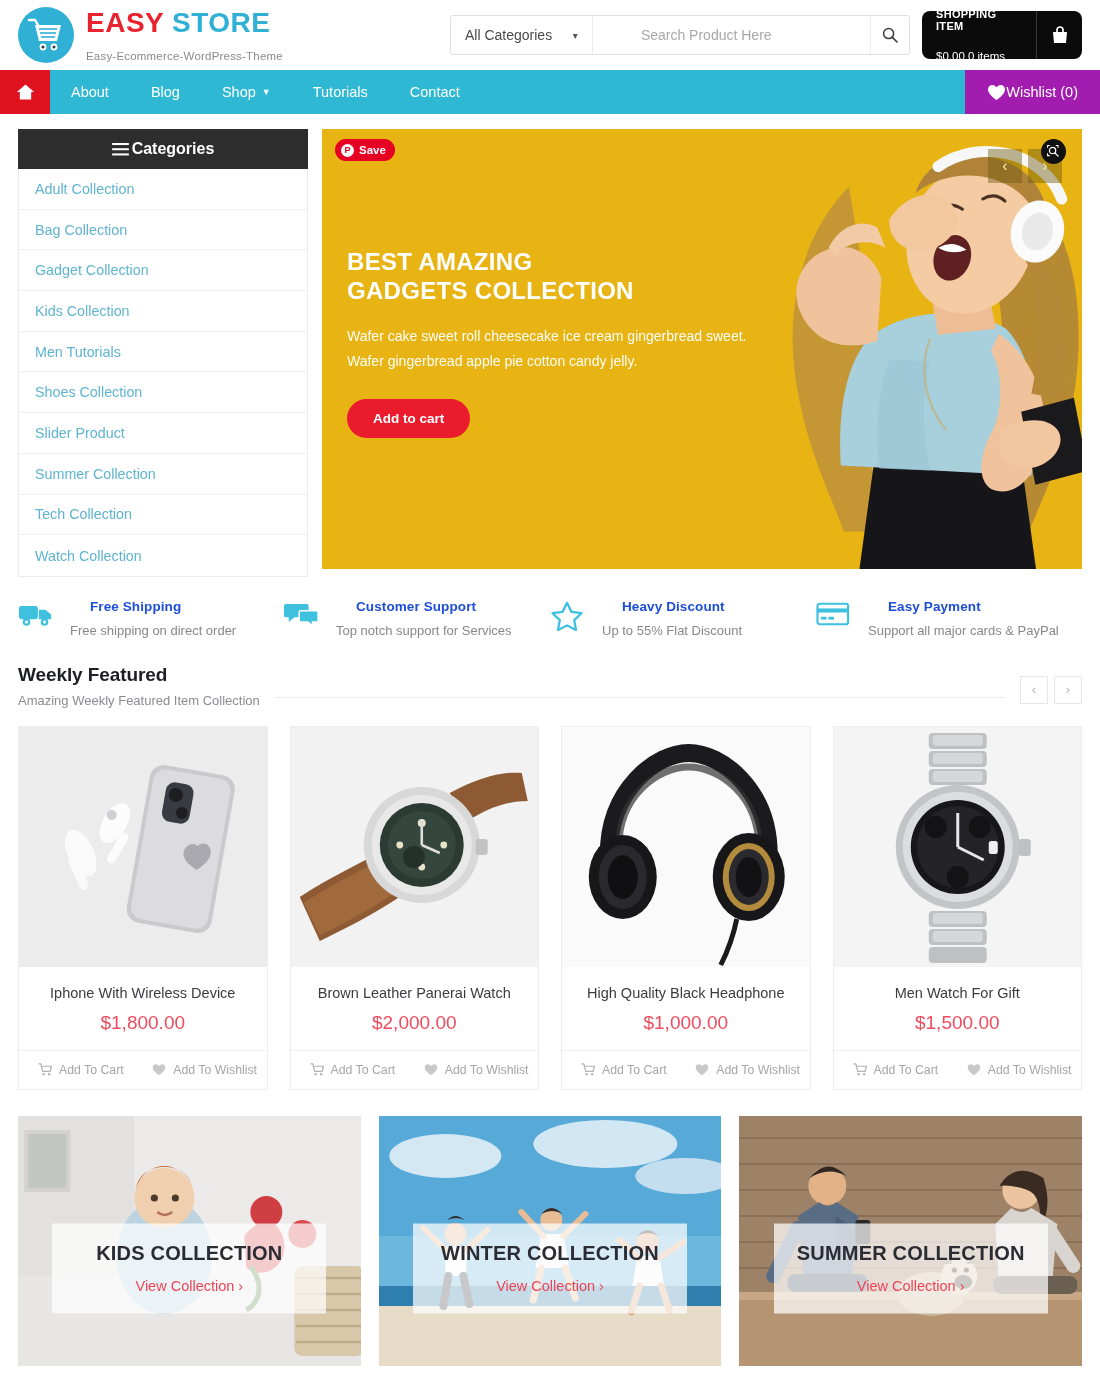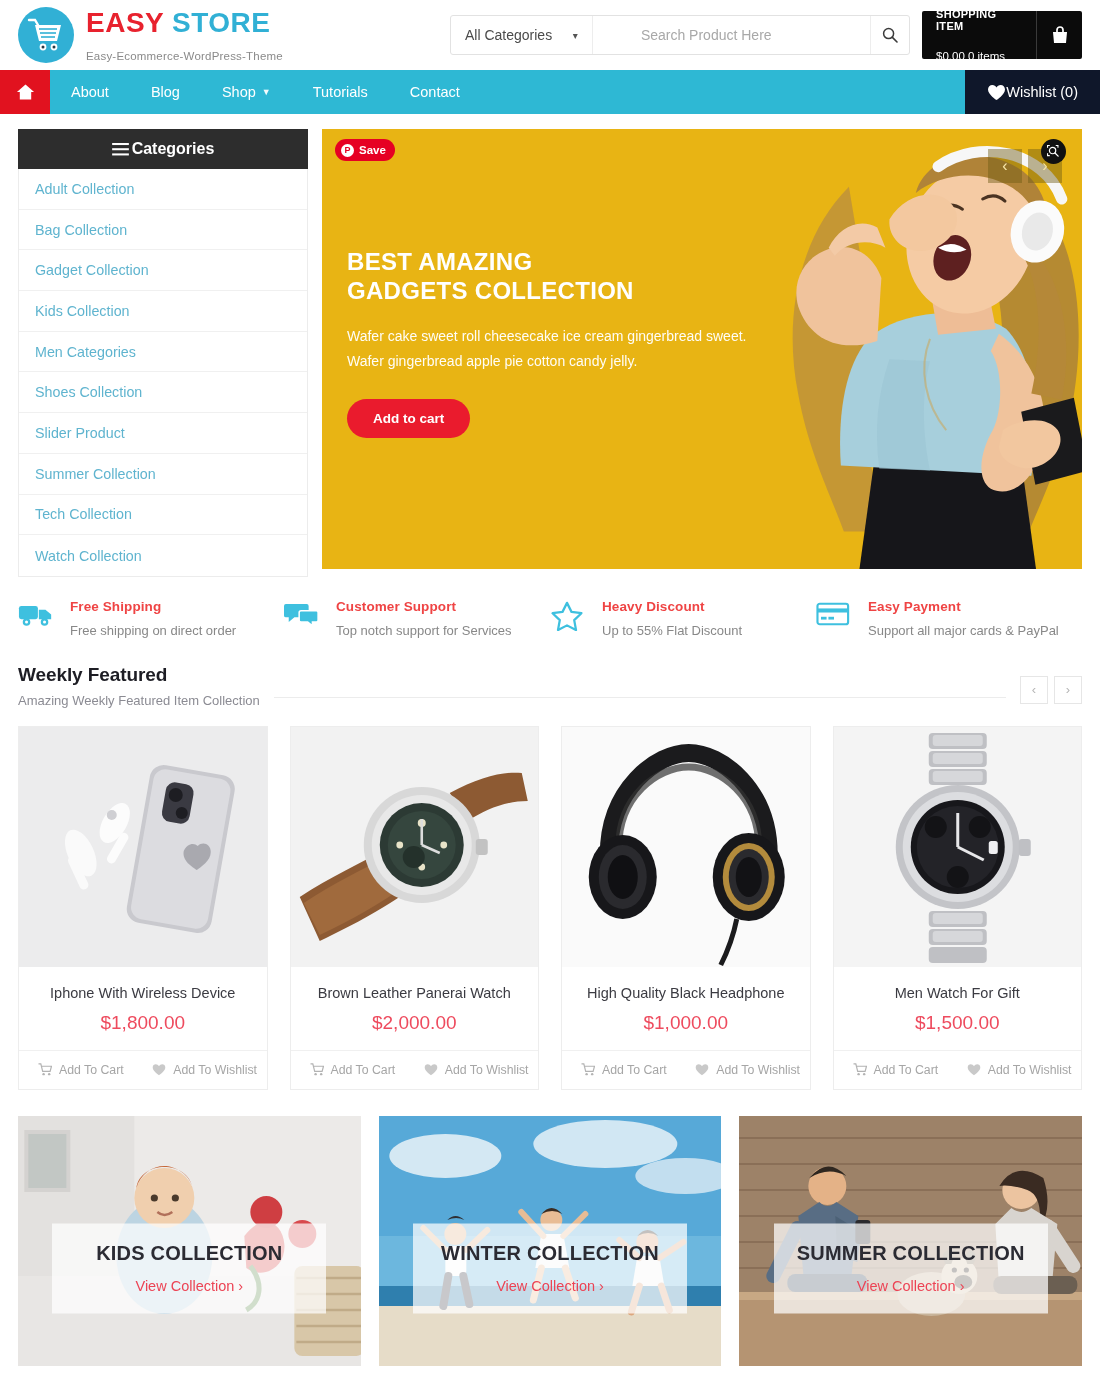--- a/index.html
+++ b/index.html
@@ -60,21 +60,21 @@
   .search-btn {
     width: 52px; height: 100%; border: 0; background: transparent;
     border-left: 1px solid #ededed; cursor: pointer;
     display: flex; align-items: center; justify-content: center;
   }
   .cart-box {
     margin-left: auto;
     background: #0b0b0b; color: #fff;
     height: 48px; width: 160px;
     display: flex; align-items: center;
-    border-radius: 2px;
+    border-radius: 8px;
     cursor: pointer;
   }
   .cart-txt { padding: 0 10px 0 14px; flex: 1; }
   .cart-line1 { font-size: 11px; font-weight: bold; letter-spacing: .3px; }
   .cart-line2 { font-size: 11.5px; margin-top: 18px; }
   .cart-icon-cell {
     width: 46px; height: 100%;
     border-left: 1px solid #3a3a3a;
     display: flex; align-items: center; justify-content: center;
   }
@@ -91,21 +91,21 @@
   }
   .nav-item {
     display: flex; align-items: center; gap: 6px;
     padding: 0 21px;
     color: #fff; font-size: 14.5px;
     cursor: pointer;
   }
   .nav-item .chev { font-size: 9px; opacity: .95; }
   .nav-wishlist {
     margin-left: auto;
-    background: #0f172a; color: #fff;
+    background: #a21caf; color: #fff;
     display: flex; align-items: center; 
     padding: 0 22px; font-size: 14.5px;
     cursor: pointer;
   }
 
   
   .main-row {
     display: flex; gap: 14px;
     padding: 15px 18px 0 18px;
   }
@@ -181,21 +181,21 @@
     display: flex; align-items: center; justify-content: center;
     cursor: pointer;
   }
 
   
   .features {
     display: flex; padding: 22px 18px 18px 18px; gap: 0;
   }
   .feature { flex: 1; display: flex; gap: 14px; align-items: flex-start; }
   .feature-ico { flex: 0 0 38px; padding-top: 2px; }
-  .feature-t { font-size: 13.5px; font-weight: bold; color: #ef4444; letter-spacing: .1px; }
+  .feature-t { font-size: 13.5px; font-weight: bold; color: #1d4ed8; letter-spacing: .1px; margin-left: 20px; }
   .feature-d { font-size: 13px; color: #888; margin-top: 9px; }
 
   
   .weekly {
     display: flex; align-items: flex-end;
     padding: 8px 18px 0 18px;
   }
   .weekly-title { font-size: 19px; font-weight: bold; color: #1d1d24; letter-spacing: -.1px; }
   .weekly-sub { font-size: 13px; color: #8b8b93; margin-top: 7px; }
   .weekly-rule { flex: 1; height: 1px; background: #ececec; margin: 0 14px 10px 14px; }
@@ -346,21 +346,21 @@
       <div class="cat-li">
           <span>Bag Collection</span>
         </div>
       <div class="cat-li">
           <span>Gadget Collection</span>
         </div>
       <div class="cat-li">
           <span>Kids Collection</span>
         </div>
       <div class="cat-li">
-          <span>Men Categories</span>
+          <span>Men Tutorials</span>
         </div>
       <div class="cat-li">
           <span>Shoes Collection</span>
         </div>
       <div class="cat-li">
           <span>Slider Product</span>
         </div>
       <div class="cat-li">
           <span>Summer Collection</span>
         </div>

